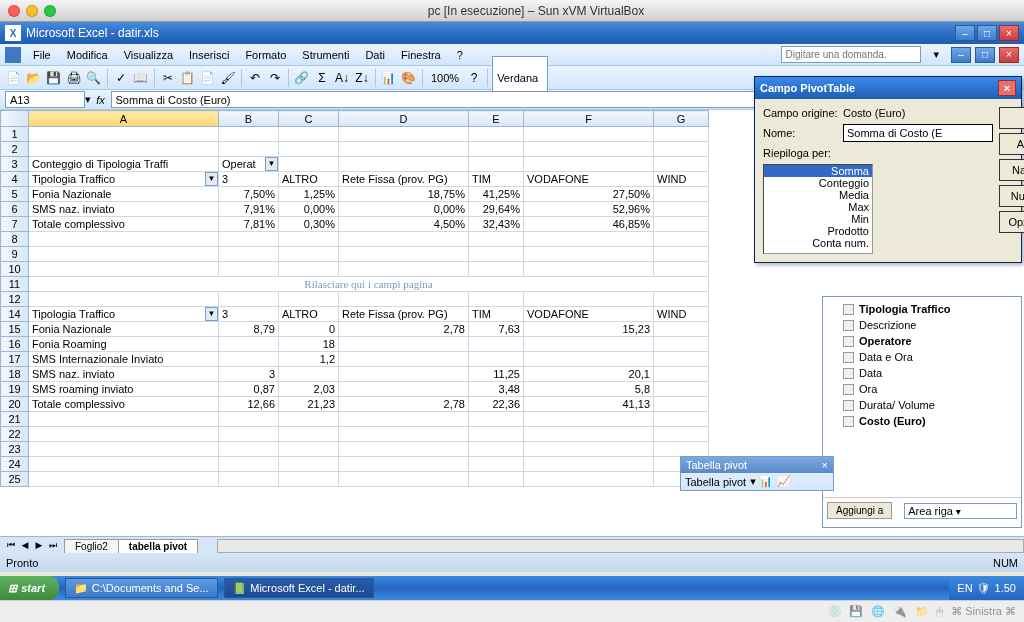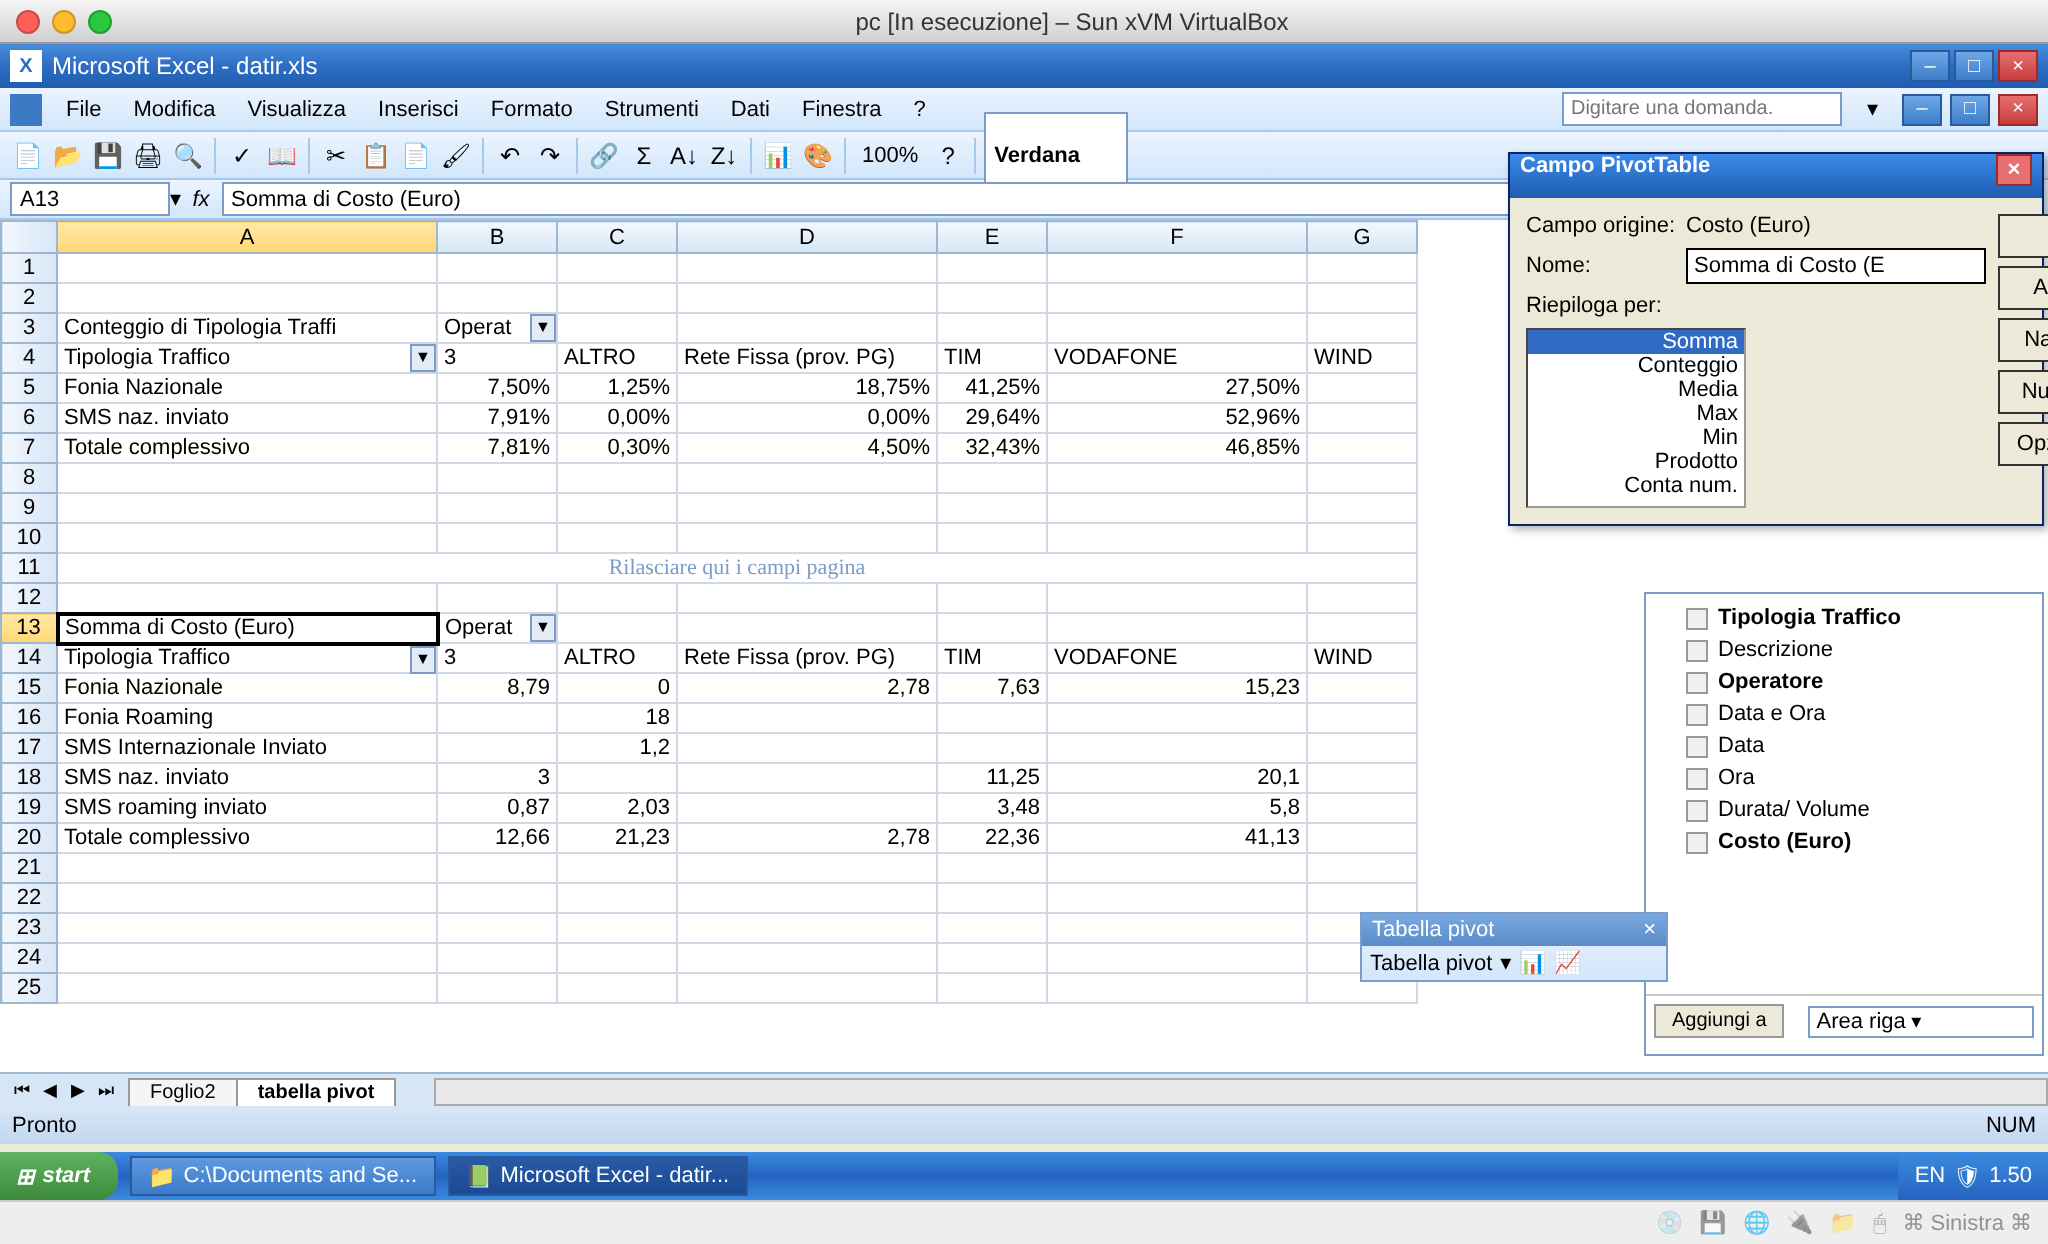--- a/index.html
+++ b/index.html
@@ -28,21 +28,21 @@
 .menubar .fileicon { width: 16px; height: 16px; margin-right: 4px; background: #3c7ac4; }
 .menubar span { padding: 2px 8px; cursor: default; }
 .menubar .question-box { flex: 1; display: flex; justify-content: flex-end; align-items: center; gap: 4px; }
 .menubar .question-input { width: 140px; height: 17px; border: 1px solid #7a9cc6; background: #fff; font-size: 10px; padding: 0 3px; color: #888; }
 
 
 .toolbar { height: 24px; background: linear-gradient(#ecf4ff,#d2e6fb); display: flex; align-items: center; padding: 0 5px; border-bottom: 1px solid #a8c8ea; gap: 2px; }
 .tb-btn { width: 18px; height: 18px; display: flex; align-items: center; justify-content: center; font-size: 12px; }
 .tb-sep { width: 1px; height: 18px; background: #a8c8ea; margin: 0 2px; }
 .tb-zoom { font-size: 11px; padding: 0 4px; }
-.tb-font { border: 1px solid #7a9cc6; background: #fff; padding: 15px 4px; font-size: 11px; width: 72px; font-weight: bold; }
+.tb-font { border: 1px solid #7a9cc6; background: #fff; padding: 15px 4px; font-size: 11px; width: 56px; }
 
 
 .formulabar { height: 20px; background: linear-gradient(#ecf4ff,#d2e6fb); display: flex; align-items: center; padding: 0 5px; border-bottom: 1px solid #a8c8ea; }
 .cellref { width: 80px; border: 1px solid #7a9cc6; background: #fff; padding: 1px 4px; height: 17px; }
 .fx-label { width: 20px; text-align: center; font-style: italic; }
 .formula-input { flex: 1; border: 1px solid #7a9cc6; background: #fff; padding: 1px 4px; height: 17px; }
 
 
 .grid-area { position: relative; background: #fff; height: 426px; }
 .grid { border-collapse: collapse; }
@@ -63,21 +63,21 @@
 .sheet-tab.active { background: #fff; font-weight: bold; }
 .hscroll { flex: 1; margin-left: 20px; display: flex; }
 .hscroll .track { flex: 1; background: #e8e8e8; border: 1px solid #aaa; height: 14px; }
 
 
 .statusbar { height: 18px; background: linear-gradient(#d7e6f7,#c2d8ee); padding: 0 6px; display: flex; align-items: center; font-size: 10px; }
 .statusbar .right { margin-left: auto; }
 
 
 .dialog { position: absolute; top: 76px; left: 754px; width: 268px; background: #ece9d8; border: 1px solid #0a246a; box-shadow: 2px 2px 4px rgba(0,0,0,0.3); }
-.dlg-title { height: 22px; background: linear-gradient(#3a8aeb,#1e5db0); color: #fff; display: flex; padding: 0 5px; font-weight: bold; justify-content: space-between; }
+.dlg-title { height: 22px; background: linear-gradient(#3a8aeb,#1e5db0); color: #fff; display: flex; align-items: center; padding: 0 5px; font-weight: bold; justify-content: space-between; }
 .dlg-close { width: 18px; height: 16px; background: #e86f6f; border: 1px solid #9e2a2a; text-align: center; line-height: 14px; font-size: 11px; }
 .dlg-body { padding: 8px; display: flex; gap: 6px; }
 .dlg-left { flex: 1; }
 .dlg-row { display: flex; align-items: center; margin-bottom: 5px; font-size: 11px; }
 .dlg-row label { width: 80px; }
 .dlg-input { flex: 1; border: 1px solid #000; padding: 1px 3px; background: #fff; height: 18px; }
 .dlg-list { width: 110px; height: 90px; border: 1px inset #999; background: #fff; overflow-y: scroll; font-size: 11px; }
 .dlg-list div { padding: 0 3px; text-align: right; }
 .dlg-list .sel { background: #316ac5; color: #fff; }
 .dlg-btns { display: flex; flex-direction: column; gap: 4px; }
@@ -308,30 +308,20 @@
             <td></td>
           </tr>
           <tr>
             <td class="rowhead">11</td>
             <td colspan="7" class="pivot-page-area">Rilasciare qui i campi pagina</td>
           </tr>
           <tr>
             <td class="rowhead ">12</td>
             <td></td>
             <td></td>
-            <td></td>
-            <td></td>
-            <td></td>
-            <td></td>
-            <td></td>
-          </tr>
-          <tr>
-            <td class="rowhead selected-hdr">13</td>
-            <td class="label" style="border:2px solid #000">Somma di Costo (Euro)</td>
-            <td class="label dropdown-cell">Operat<span class="dropdown-arrow">▼</span></td>
             <td></td>
             <td></td>
             <td></td>
             <td></td>
             <td></td>
           </tr>
           <tr>
             <td class="rowhead ">14</td>
             <td class="label dropdown-cell">Tipologia Traffico<span class="dropdown-arrow">▼</span></td>
             <td class="label">3</td>

